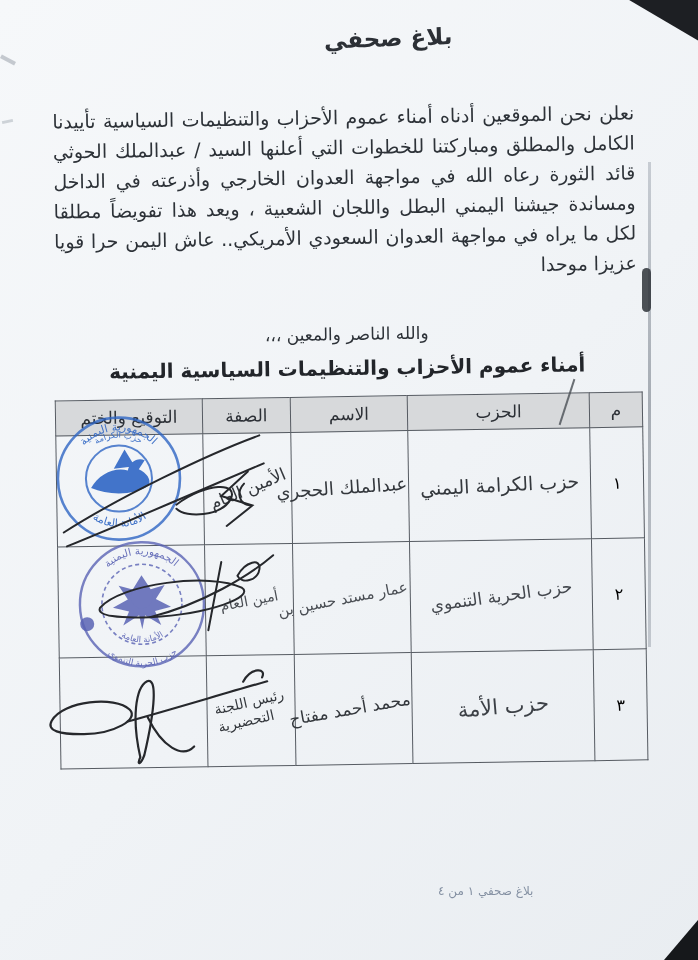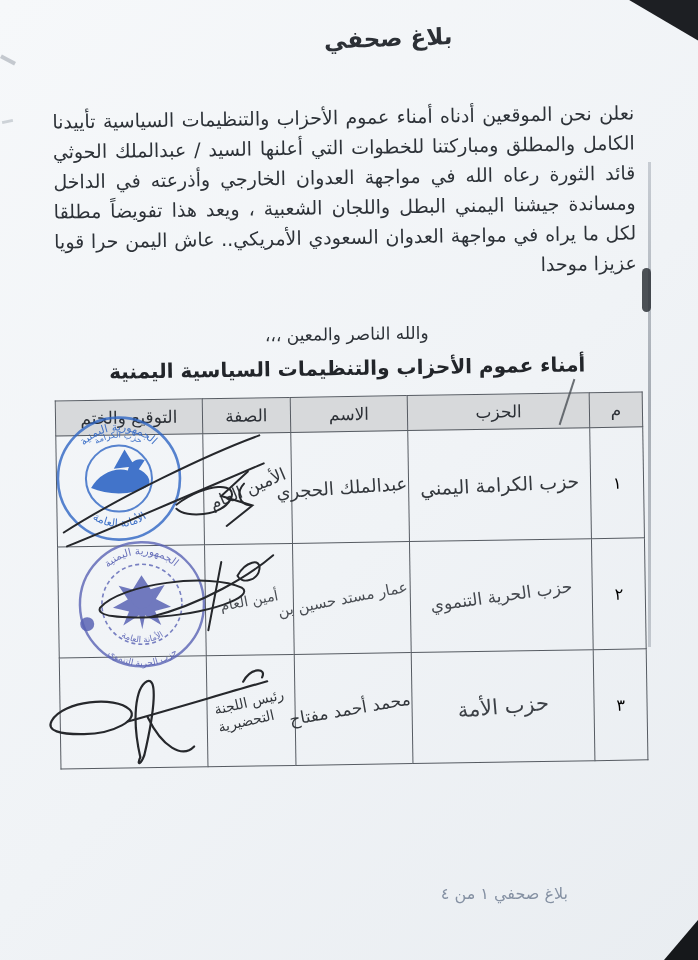--- a/index.html
+++ b/index.html
@@ -26,22 +26,22 @@
   .h-r1r{font-size:17px;transform:rotate(-22deg);}
   .h-r2p{font-size:17px;transform:rotate(-7deg);color:#43474d;}
   .h-r2n{font-size:15px;transform:rotate(-10deg);color:#4a4e54;}
   .h-r2r{font-size:14px;transform:rotate(-10deg);color:#4a4e54;}
   .h-r3p{font-size:21px;transform:rotate(-4deg);color:#3c4046;}
   .h-r3n{font-size:17px;transform:rotate(-9deg);}
   .h-r3r{font-size:14px;transform:rotate(-12deg);line-height:1.25;}
   .h-r3r .l2{display:block;margin-right:14px;}
 
   .overlay{position:absolute;pointer-events:none;}
-  .footer{position:absolute;left:438px;top:884px;width:130px;text-align:right;
-          font-size:16px;color:#8591a3;}
+  .footer{position:absolute;left:438px;top:884px;width:130px;text-align:left;
+          font-size:12px;color:#8591a3;}
 
   
   .a-tr{position:absolute;top:0;right:0;width:84px;height:46px;background:#1d1f23;
         clip-path:polygon(18% 0,100% 0,100% 88%);}
   .a-br{position:absolute;bottom:0;right:0;width:34px;height:40px;background:#16181b;
         clip-path:polygon(100% 0,100% 100%,0 100%);}
   .edge-line{position:absolute;left:648px;top:162px;width:3px;height:485px;opacity:.75;
              background:linear-gradient(#b9bfc7,#8e959e,#b4bac2);}
   .edge-blob{position:absolute;left:642px;top:268px;width:9px;height:44px;background:#2e3338;
              border-radius:5px;opacity:.85;}

